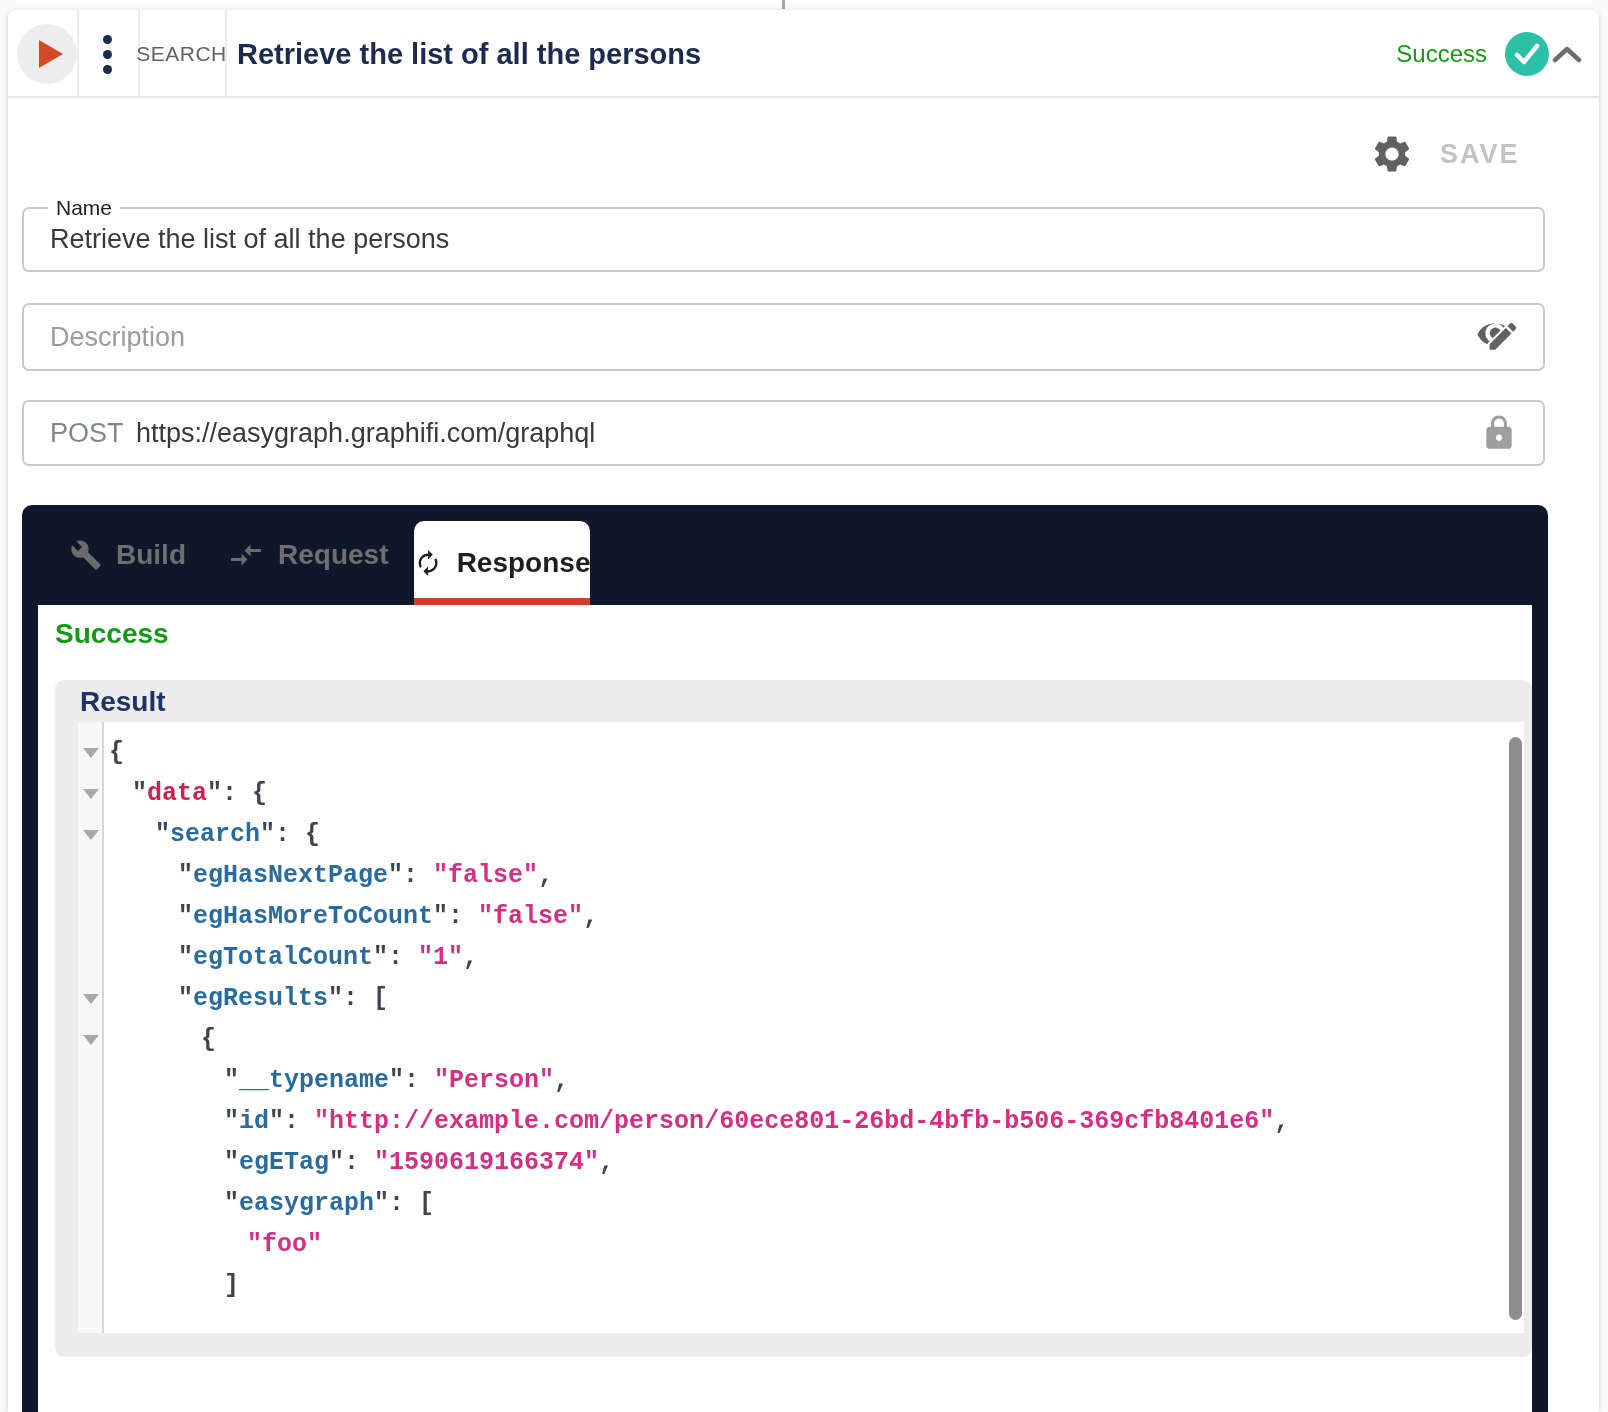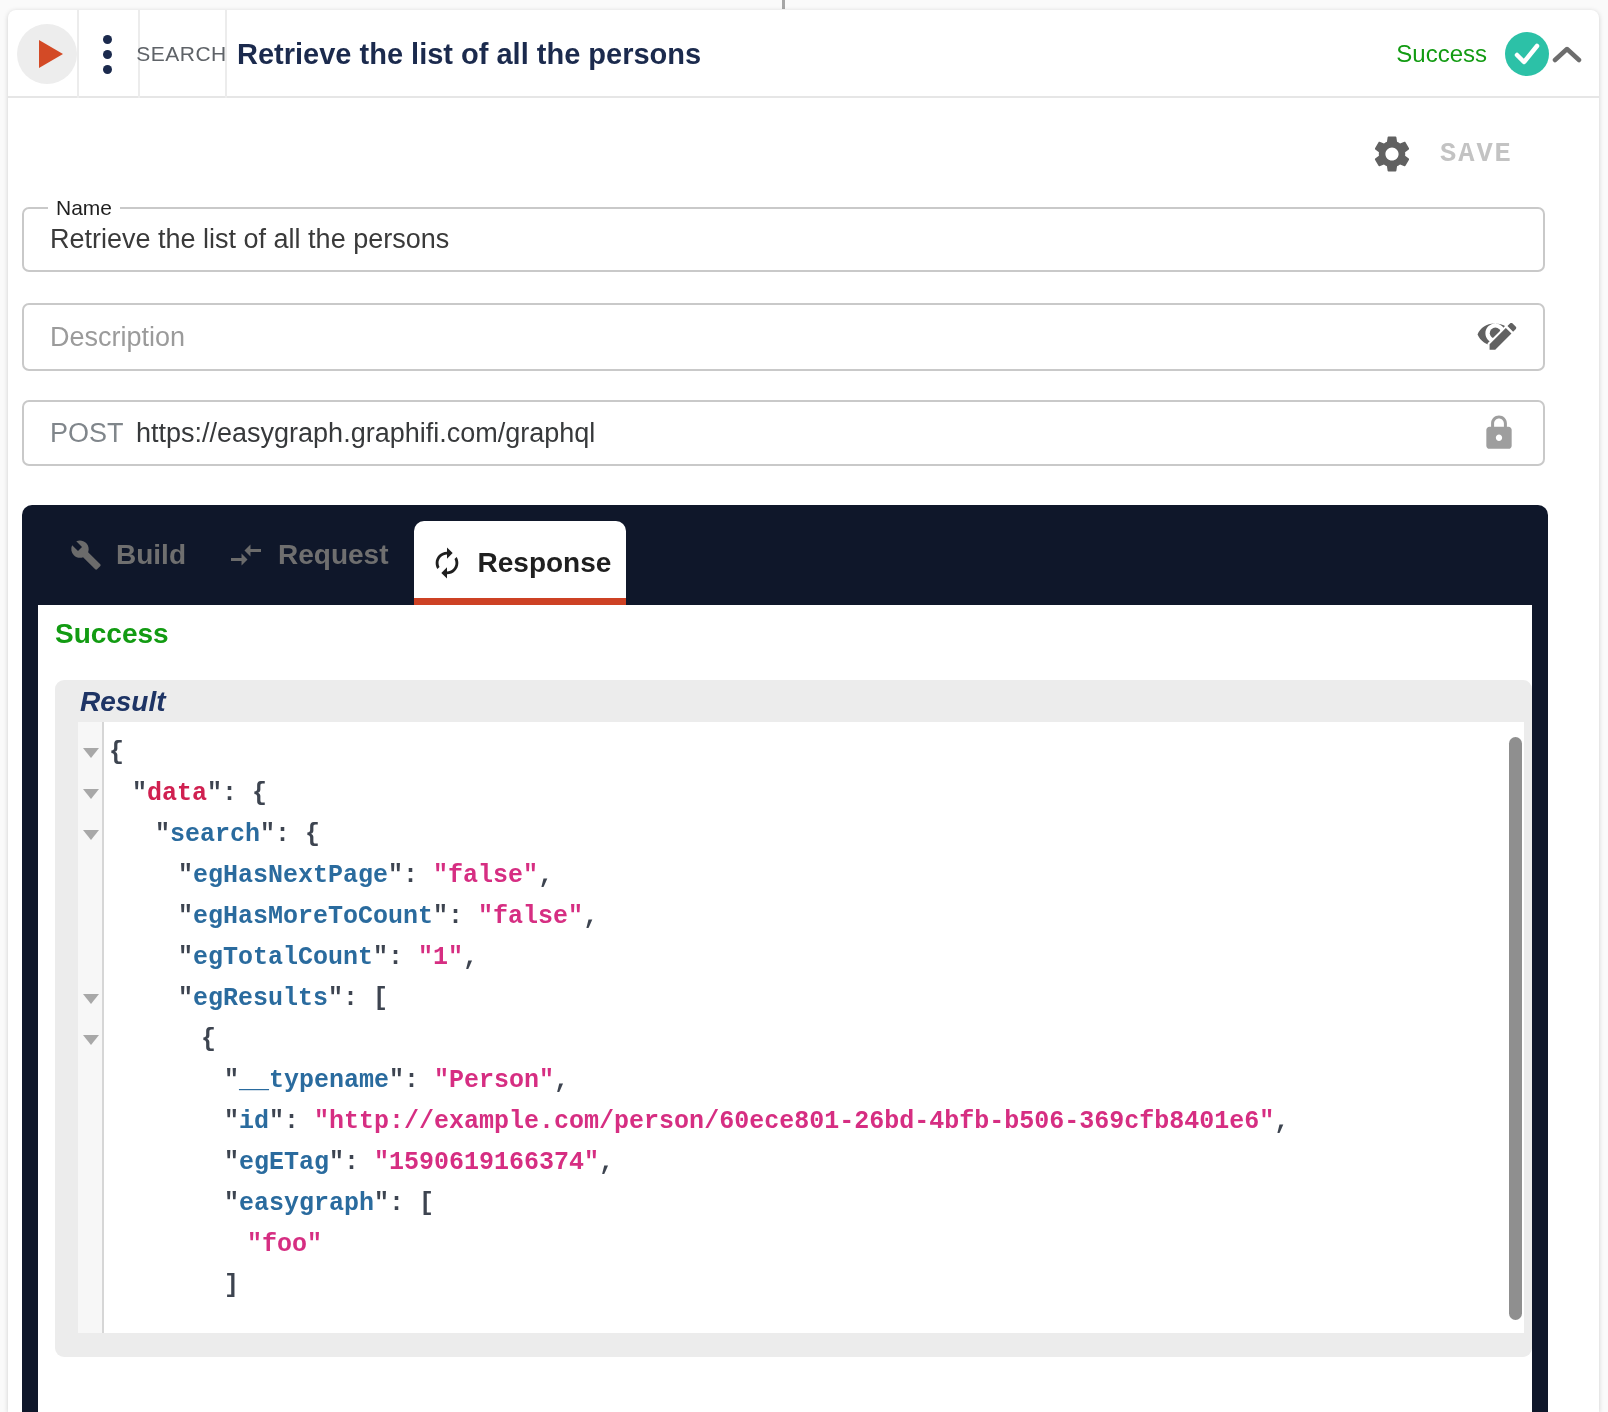--- a/index.html
+++ b/index.html
@@ -37,49 +37,49 @@
   .req-title{position:absolute;left:229px;top:0;height:88px;display:flex;align-items:center;
              font-size:29px;font-weight:bold;color:var(--navy);}
   .status-cluster{position:absolute;right:50px;top:0;height:88px;display:flex;align-items:center;gap:18px;}
   .status-text{font-size:24px;color:var(--green);}
   .check-circle{width:44px;height:44px;border-radius:50%;background:var(--teal);display:flex;align-items:center;justify-content:center;}
   .collapse-btn{position:absolute;right:12px;top:0;height:88px;width:40px;background:transparent;border:none;cursor:pointer;
                 display:flex;align-items:center;justify-content:center;}
   
   .gear-btn{position:absolute;left:1362px;top:121px;width:46px;height:46px;border:none;background:transparent;cursor:pointer;}
   .save-btn{position:absolute;left:1432px;top:121px;height:46px;border:none;background:transparent;cursor:pointer;
-            font-size:27px;font-weight:bold;color:#c3c3c3;letter-spacing:2px;font-family:Liberation Mono, monospace;}
+            font-size:27px;font-weight:bold;color:#c3c3c3;letter-spacing:2px;font-family:Liberation Sans, sans-serif;}
   
   .field{position:absolute;left:14px;width:1523px;border:2px solid #c9c9c9;border-radius:7px;background:#fff;padding-left:41px;}
   .field.name{top:197px;height:65px;}
   .field.desc{top:293px;height:68px;}
   .field.url{top:390px;height:66px;}
   .float-label{position:absolute;left:24px;top:-13px;background:#fff;padding:0 8px;font-size:21px;color:#1f1f1f;}
   .field input{position:absolute;left:26px;top:0;height:100%;width:1300px;border:none;outline:none;background:transparent;
                font-size:27px;color:#3a3a3a;font-family:"Liberation Sans",sans-serif;}
   .field.desc input::placeholder{color:#9b9b9b;opacity:1;}
   .method-label{position:absolute;left:26px;top:0;height:100%;display:flex;align-items:center;font-size:27px;color:#80868b;}
   .url-text{position:absolute;left:112px;top:0;height:100%;display:flex;align-items:center;font-size:27px;color:#37393b;}
   .field-icon-right{position:absolute;right:20px;top:50%;transform:translateY(-50%);width:48px;height:48px;
                     display:flex;align-items:center;justify-content:center;border:none;background:transparent;cursor:pointer;}
   
   .tab-panel{position:absolute;left:14px;top:495px;width:1526px;height:907px;background:#0f172a;border-radius:10px 10px 0 0;}
   .tab-bar{position:absolute;left:0;top:0;width:100%;height:100px;display:flex;align-items:stretch;}
   .tab{display:flex;align-items:center;gap:14px;font-size:28px;font-weight:bold;color:#6f6f6f;cursor:pointer;
        background:transparent;border:none;font-family:"Liberation Sans",sans-serif;}
   .tab.build{margin-left:48px;}
   .tab.request{margin-left:42px;}
-  .tab.response{margin-left:26px;margin-top:16px;width:212px;height:84px;background:#fff;border-radius:10px 10px 0 0;
+  .tab.response{margin-left:26px;margin-top:16px;width:176px;height:84px;background:#fff;border-radius:10px 10px 0 0;
                 color:#1f1f1f;position:relative;justify-content:center;}
   .tab-underline{position:absolute;left:0;bottom:0;width:100%;height:7px;background:var(--underline-red);}
   .tab-content{position:absolute;left:16px;top:100px;width:1494px;height:807px;background:#fff;}
   .success-heading{position:absolute;left:17px;top:13px;font-size:28px;font-weight:bold;color:var(--green);}
   
   .result-panel{position:absolute;left:17px;top:75px;width:1477px;height:677px;background:#ececec;border-radius:9px;}
-  .result-title{position:absolute;left:25px;top:6px;font-size:28px;font-weight:bold;color:var(--result-navy);font-style:italic;}
+  .result-title{position:absolute;left:25px;top:6px;font-size:28px;font-weight:bold;color:var(--result-navy);}
   .code-area{position:absolute;left:23px;top:42px;width:1446px;height:611px;background:#fff;}
   .gutter{position:absolute;left:0;top:0;width:26px;height:100%;background:#f7f7f7;border-right:2px solid #d6d6d6;}
   .caret{position:absolute;left:5px;width:0;height:0;cursor:pointer;
          border-left:8px solid transparent;border-right:8px solid transparent;border-top:10px solid #a8a8a8;}
   .code-lines{position:absolute;left:28px;top:0;right:20px;padding-top:10px;
               font-family:"Liberation Mono","DejaVu Sans Mono",monospace;font-size:25px;font-weight:bold;}
   .code-line{height:41px;line-height:41px;white-space:pre;}
   .tok-p{color:var(--punc);}
   .tok-k{color:var(--key-blue);}
   .tok-kr{color:var(--key-red);}

